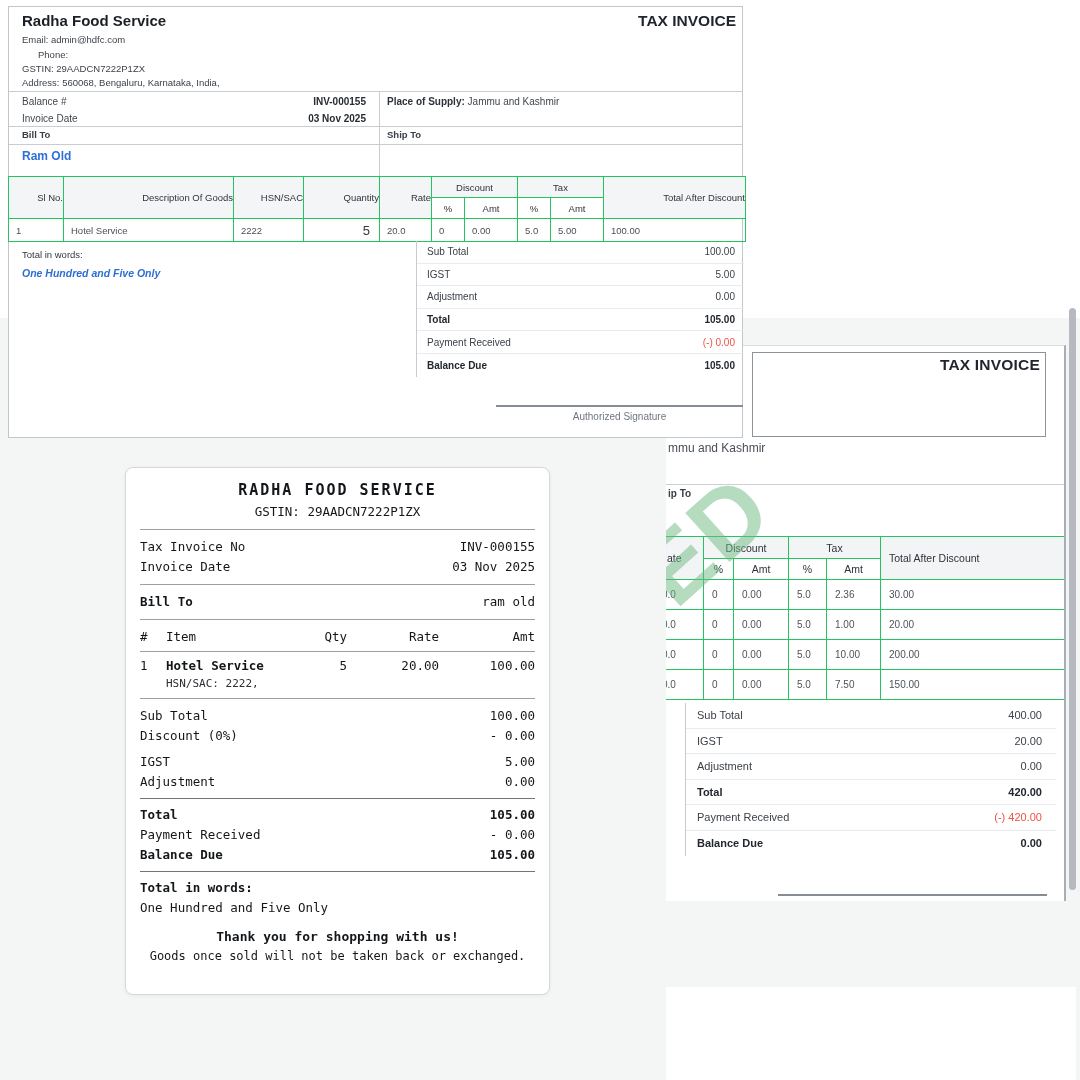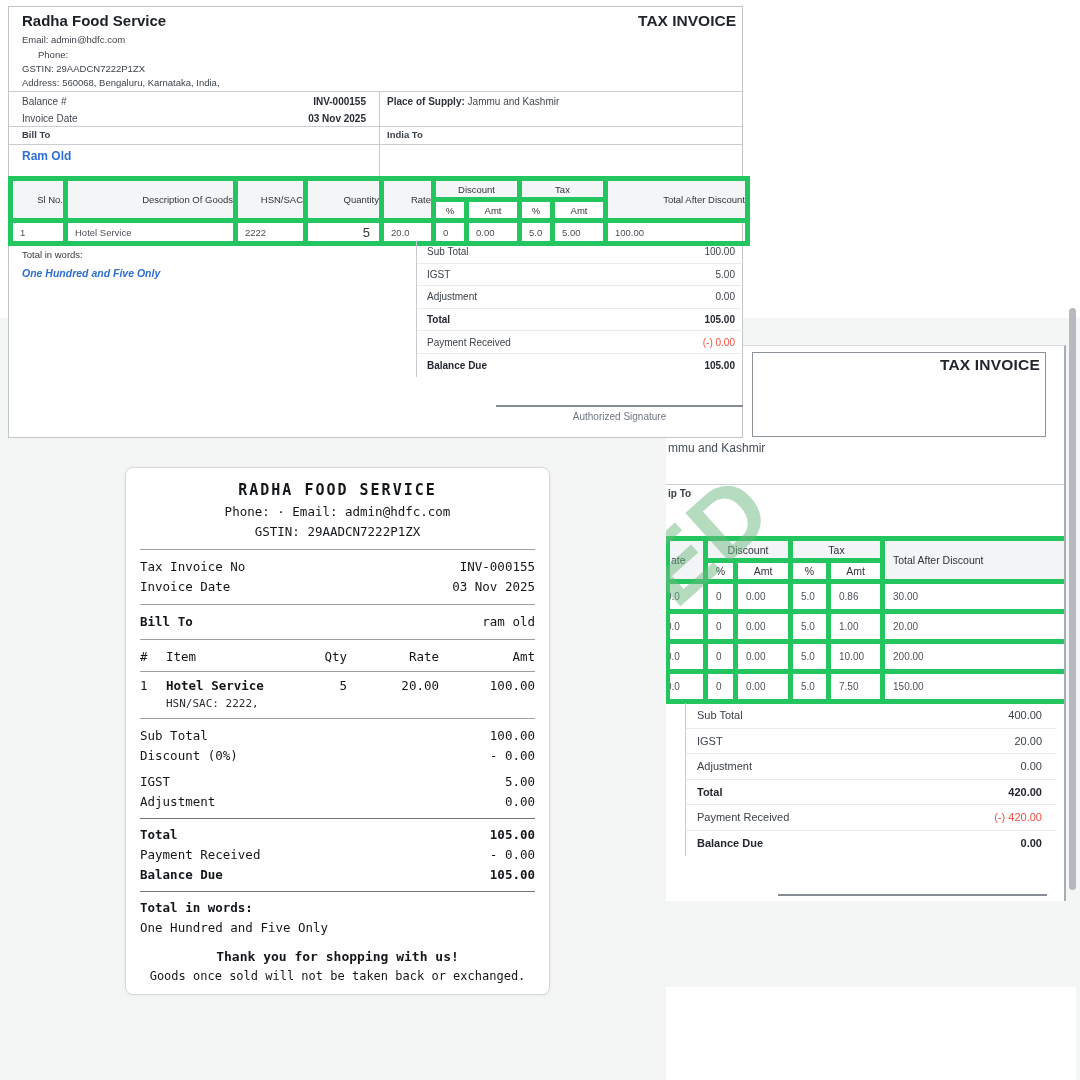--- a/index.html
+++ b/index.html
@@ -11,21 +11,21 @@
   .page-right { position:absolute; left:666px; top:345px; width:400px; height:556px; background:#fff;
     border-top:1px solid #d8dbdf; border-right:2px solid #a8adb5; overflow:hidden; z-index:1; }
   .page-right .hdr-card { position:absolute; left:86px; top:6px; width:294px; height:85px; border:1px solid #8d939b; background:#fff; }
   .hdr-card .tax-title { position:absolute; right:5px; top:3px; font-size:15.5px; font-weight:700; color:#1f242d; letter-spacing:.2px; }
   .page-right .pos-partial { position:absolute; left:2px; top:95px; font-size:12px; color:#474e57; }
   .page-right .ship-band { position:absolute; left:0; top:138px; width:100%; border-top:1px solid #ccd0d5; }
   .page-right .ship-label { position:absolute; left:2px; top:142px; font-size:10px; font-weight:700; color:#3a4048; }
   .watermark { position:absolute; left:-30px; top:146px; font-size:96px; font-weight:700; color:rgba(110,186,130,0.5); transform:rotate(-42deg); z-index:5; letter-spacing:2px; line-height:1; }
 
   table.grid { border-collapse:collapse; table-layout:fixed; }
-  table.grid th, table.grid td { border:5px solid #22c55e; font-weight:400; overflow:hidden; white-space:nowrap; }
+  table.grid th, table.grid td { border:1px solid #22c55e; font-weight:400; overflow:hidden; white-space:nowrap; }
   .page-right table.grid { position:absolute; left:-1px; top:190px; width:402px; }
   .page-right th { font-size:10.5px; font-weight:700; color:#2e333a; }
   .page-right .h1 th { background:#f3f4f6; height:22px; }
   .page-right .h2 th { height:21px; background:#fff; }
   .page-right td { height:30px; font-size:10px; color:#4d535a; padding-left:8px; }
   .cut-left { text-indent:-6px; padding-left:2px !important; }
 
   .totals-block { position:absolute; font-size:11px; }
   .totals-row { display:flex; justify-content:space-between; align-items:center; border-bottom:1px solid #e9ebee; }
   .totals-row:last-child { border-bottom:none; }
@@ -121,21 +121,21 @@
       <th>%</th>
       <th>Amt</th>
       <th>%</th>
       <th>Amt</th>
     </tr>
     <tr>
       <td class="cut-left">0.0</td>
       <td>0</td>
       <td>0.00</td>
       <td>5.0</td>
-      <td>0.86</td>
+      <td>2.36</td>
       <td>30.00</td>
     </tr>
     <tr>
       <td class="cut-left">0.0</td>
       <td>0</td>
       <td>0.00</td>
       <td>5.0</td>
       <td>1.00</td>
       <td>20.00</td>
     </tr>
@@ -208,21 +208,21 @@
     <span>Invoice Date</span>
     <span class="mv">03 Nov 2025</span>
   </div>
   <div class="pos-line">
     <span class="pl">Place of Supply:</span>
     <span>Jammu and Kashmir</span>
   </div>
   <div class="billband-top"></div>
   <div class="billband-bot"></div>
   <div class="bill-label" style="left:13px;">Bill To</div>
-  <div class="bill-label" style="left:378px;">India To</div>
+  <div class="bill-label" style="left:378px;">Ship To</div>
   <div class="cust-name">Ram Old</div>
 
   <table class="grid">
     <colgroup>
         <col style="width:55px">
         <col style="width:170px">
         <col style="width:70px">
         <col style="width:76px">
         <col style="width:52px">
         <col style="width:33px">
@@ -291,21 +291,20 @@
       <span class="t-bold">Balance Due</span>
       <span class="t-bold">105.00</span>
     </div>
   </div>
   <div class="sig-line"></div>
   <div class="sig-label">Authorized Signature</div>
 </div>
 
 <div class="receipt">
   <div class="rc-store">RADHA FOOD SERVICE</div>
-  <div class="rc-center">Phone: · Email: admin@hdfc.com</div>
   <div class="rc-center">GSTIN: 29AADCN7222P1ZX</div>
   <div class="rc-hr"></div>
   <div class="rc-row">
     <span>Tax Invoice No</span>
     <span>INV-000155</span>
   </div>
   <div class="rc-row">
     <span>Invoice Date</span>
     <span>03 Nov 2025</span>
   </div>

